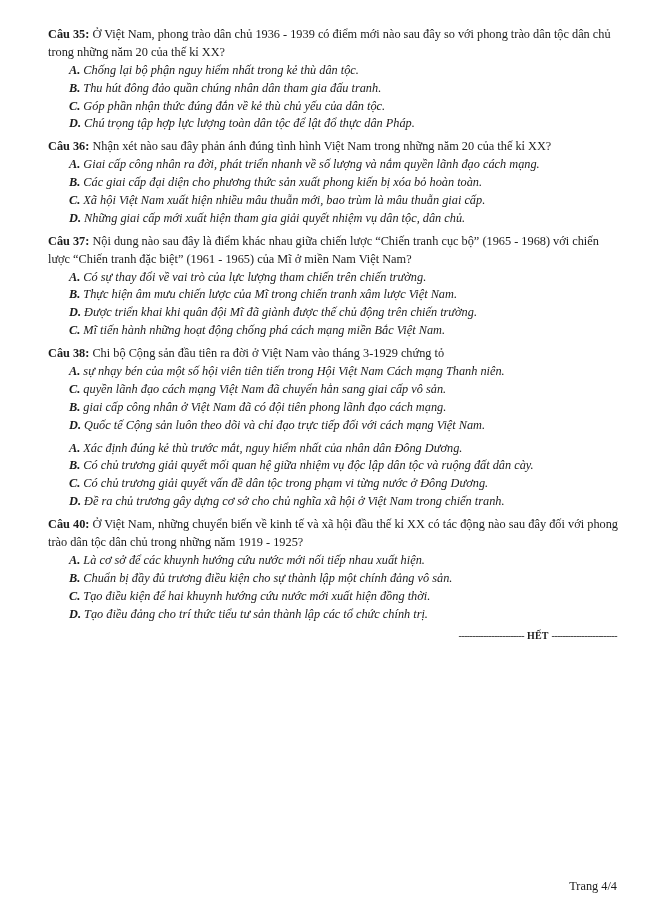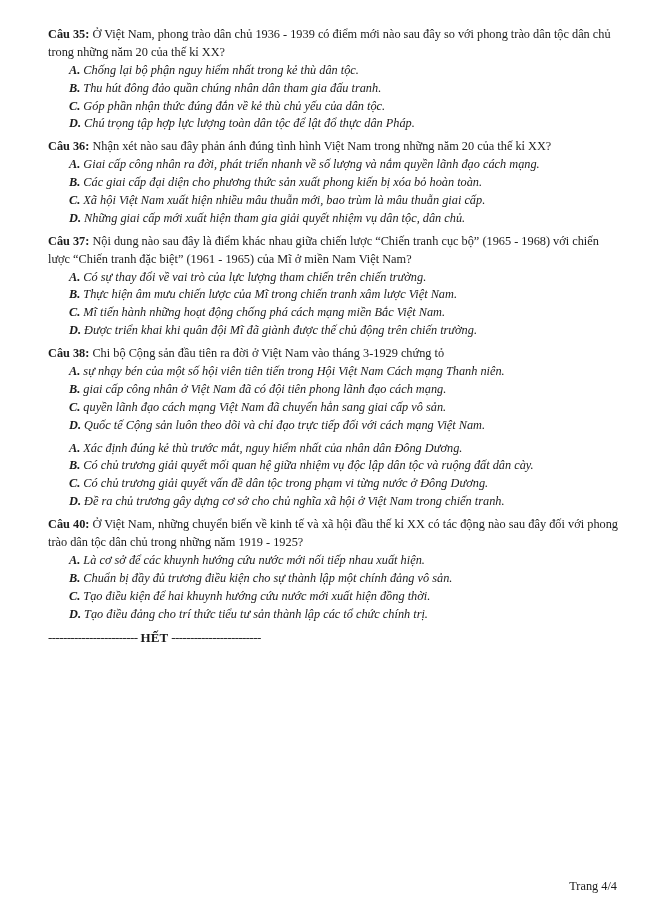--- a/index.html
+++ b/index.html
@@ -64,22 +64,22 @@
     text-align: left;
     white-space: nowrap;
     font-style: italic;
   }
 
   .opt-letter {
     font-weight: bold;
   }
 
   .end-marker {
-    text-align: left;
-    font-size: 13px;
+    text-align: right;
+    font-size: 10px;
     line-height: 1.455;
     margin-top: 2px;
     letter-spacing: 0.1px;
   }
   .end-dash {
     letter-spacing: -0.6px;
   }
   .end-word {
     font-weight: bold;
     padding: 0 3px;
@@ -116,30 +116,30 @@
           <li class="option"><span class="opt-letter">B.</span><span> Các giai cấp đại diện cho phương thức sản xuất phong kiến bị xóa bỏ hoàn toàn.</span></li>
           <li class="option"><span class="opt-letter">C.</span><span> Xã hội Việt Nam xuất hiện nhiều mâu thuẫn mới, bao trùm là mâu thuẫn giai cấp.</span></li>
           <li class="option"><span class="opt-letter">D.</span><span> Những giai cấp mới xuất hiện tham gia giải quyết nhiệm vụ dân tộc, dân chủ.</span></li>
         </ul>
       </div>
       <div class="question-block">
         <p class="q-stem"><span class="q-label">Câu 37:</span><span> Nội dung nào sau đây là điểm khác nhau giữa chiến lược “Chiến tranh cục bộ” (1965 - 1968) với chiến lược “Chiến tranh đặc biệt” (1961 - 1965) của Mĩ ở miền Nam Việt Nam?</span></p>
         <ul class="options">
           <li class="option"><span class="opt-letter">A.</span><span> Có sự thay đổi về vai trò của lực lượng tham chiến trên chiến trường.</span></li>
           <li class="option"><span class="opt-letter">B.</span><span> Thực hiện âm mưu chiến lược của Mĩ trong chiến tranh xâm lược Việt Nam.</span></li>
+          <li class="option"><span class="opt-letter">D.</span><span> Được triển khai khi quân đội Mĩ đã giành được thế chủ động trên chiến trường.</span></li>
           <li class="option"><span class="opt-letter">C.</span><span> Mĩ tiến hành những hoạt động chống phá cách mạng miền Bắc Việt Nam.</span></li>
-          <li class="option"><span class="opt-letter">D.</span><span> Được triển khai khi quân đội Mĩ đã giành được thế chủ động trên chiến trường.</span></li>
         </ul>
       </div>
       <div class="question-block">
         <p class="q-stem"><span class="q-label">Câu 38:</span><span> Chi bộ Cộng sản đầu tiên ra đời ở Việt Nam vào tháng 3-1929 chứng tỏ</span></p>
         <ul class="options">
           <li class="option"><span class="opt-letter">A.</span><span> sự nhạy bén của một số hội viên tiên tiến trong Hội Việt Nam Cách mạng Thanh niên.</span></li>
+          <li class="option"><span class="opt-letter">C.</span><span> quyền lãnh đạo cách mạng Việt Nam đã chuyển hẳn sang giai cấp vô sản.</span></li>
           <li class="option"><span class="opt-letter">B.</span><span> giai cấp công nhân ở Việt Nam đã có đội tiên phong lãnh đạo cách mạng.</span></li>
-          <li class="option"><span class="opt-letter">C.</span><span> quyền lãnh đạo cách mạng Việt Nam đã chuyển hẳn sang giai cấp vô sản.</span></li>
           <li class="option"><span class="opt-letter">D.</span><span> Quốc tế Cộng sản luôn theo dõi và chỉ đạo trực tiếp đối với cách mạng Việt Nam.</span></li>
         </ul>
       </div>
       <div class="question-block">
         <ul class="options">
           <li class="option"><span class="opt-letter">A.</span><span> Xác định đúng kẻ thù trước mắt, nguy hiểm nhất của nhân dân Đông Dương.</span></li>
           <li class="option"><span class="opt-letter">B.</span><span> Có chủ trương giải quyết mối quan hệ giữa nhiệm vụ độc lập dân tộc và ruộng đất dân cày.</span></li>
           <li class="option"><span class="opt-letter">C.</span><span> Có chủ trương giải quyết vấn đề dân tộc trong phạm vi từng nước ở Đông Dương.</span></li>
           <li class="option"><span class="opt-letter">D.</span><span> Đề ra chủ trương gây dựng cơ sở cho chủ nghĩa xã hội ở Việt Nam trong chiến tranh.</span></li>
         </ul>

